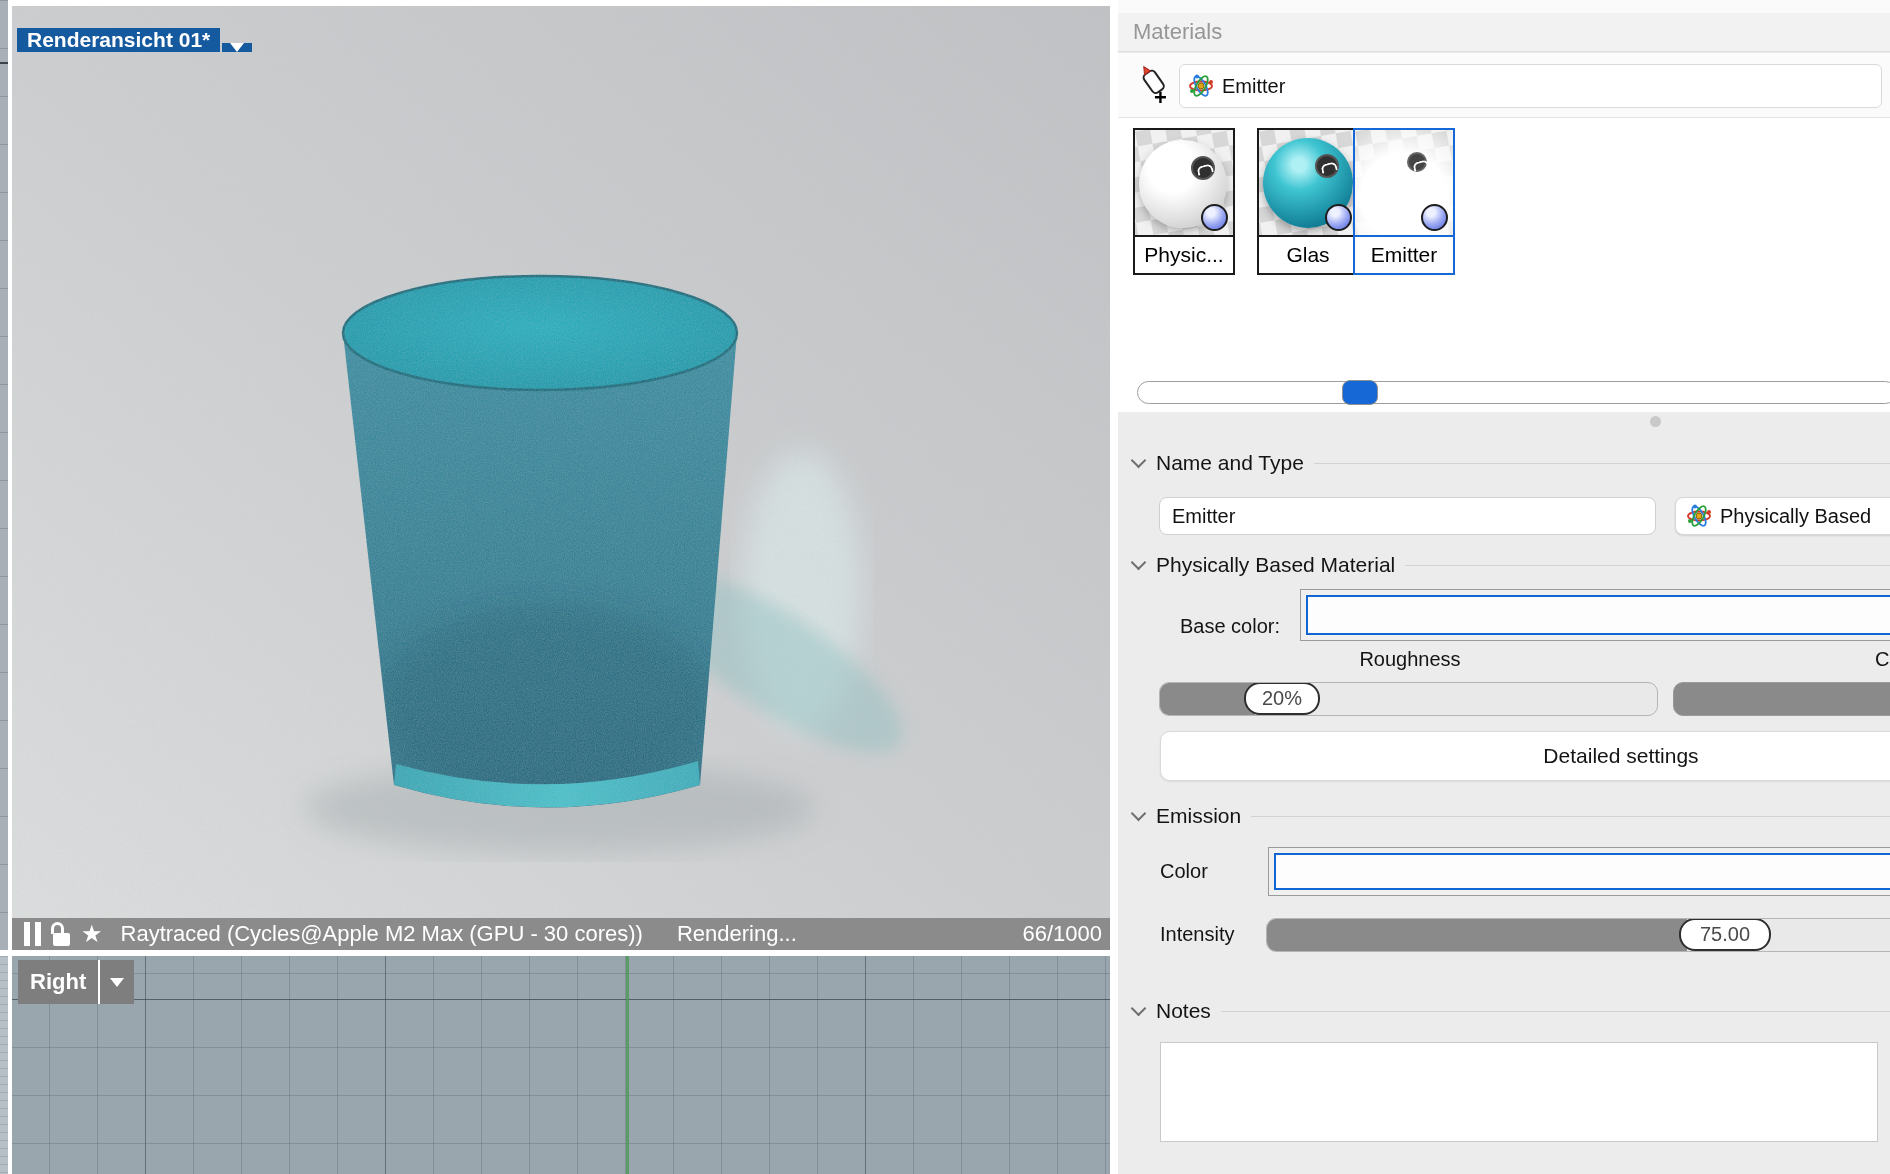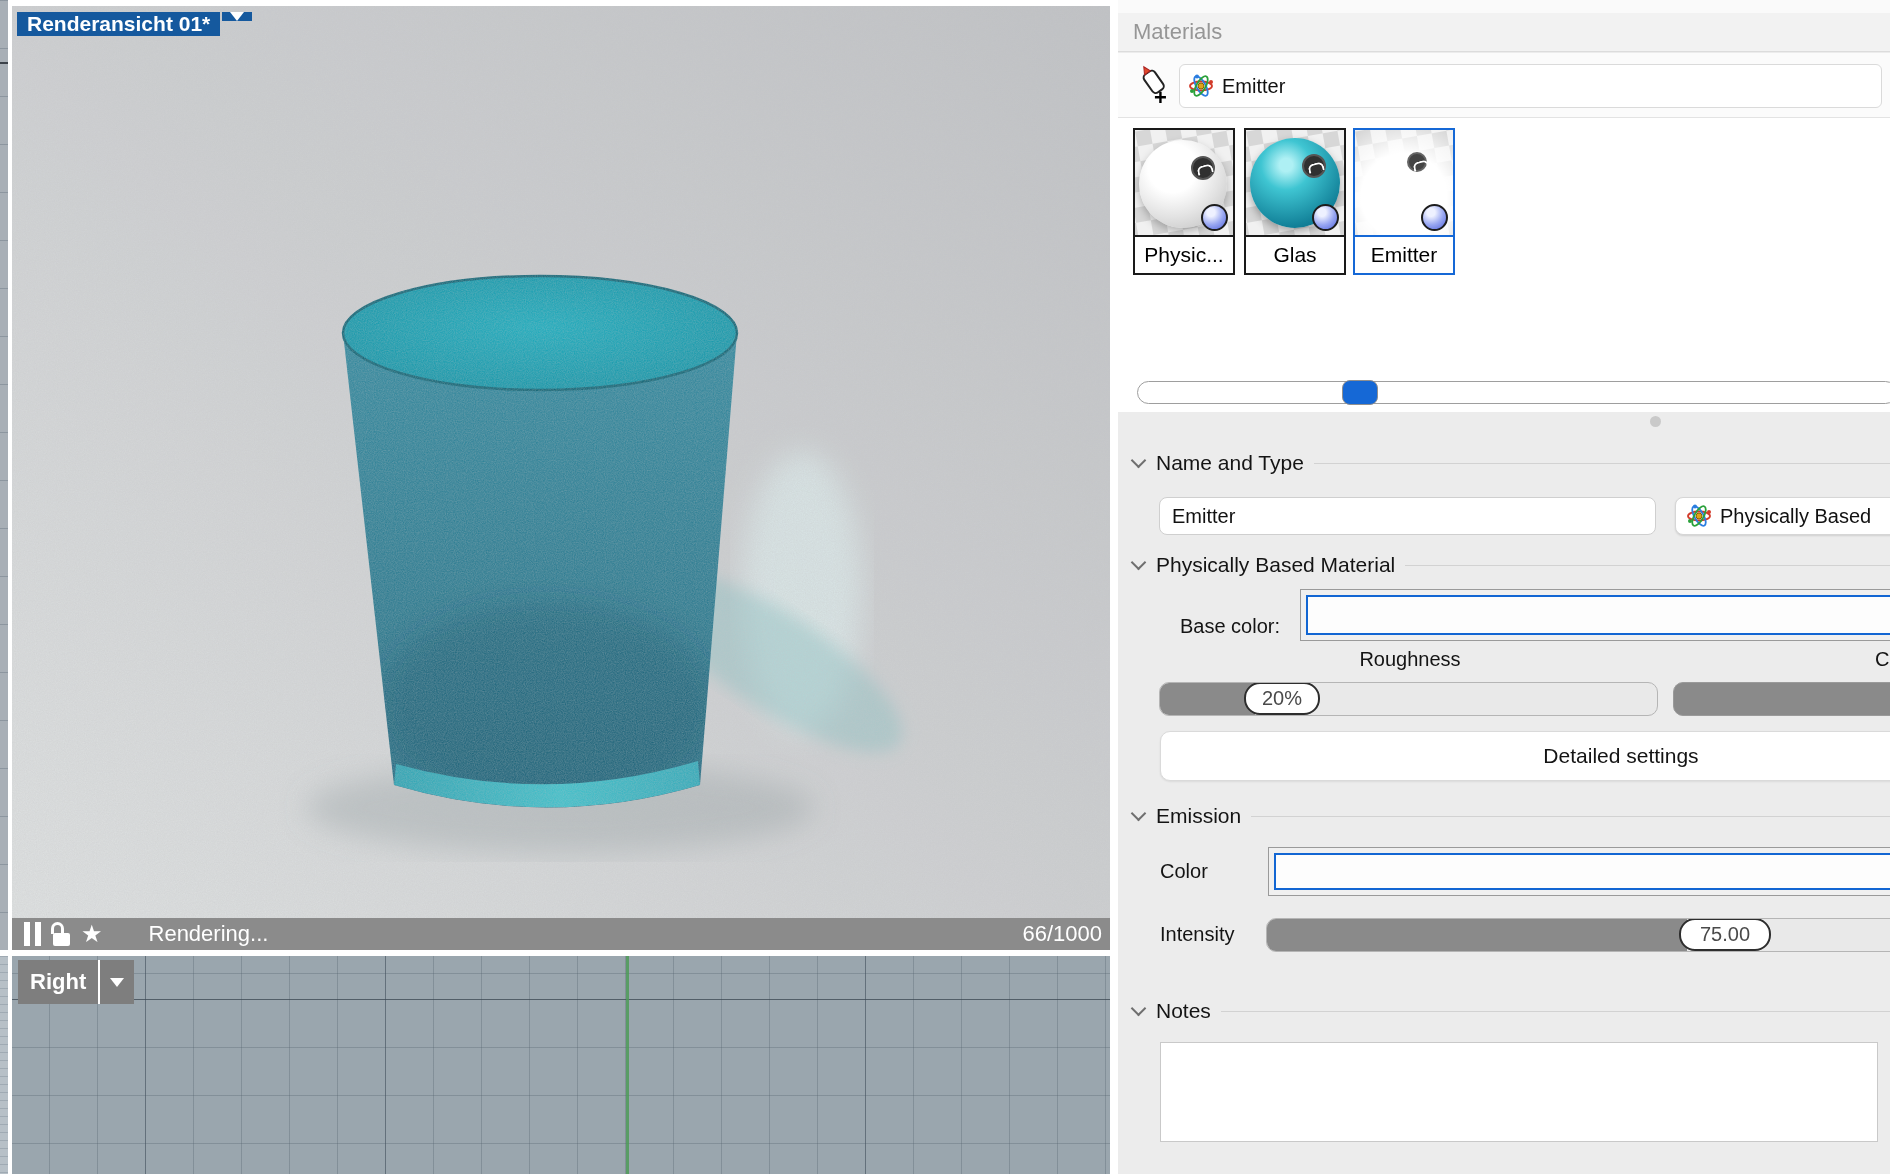--- a/index.html
+++ b/index.html
@@ -9,21 +9,21 @@
   
   .left-strip{position:absolute;left:0;top:0;width:8px;height:950px;background:#a8afb6;
     background-image:repeating-linear-gradient(to bottom,rgba(70,85,100,.28) 0 1px,transparent 1px 48px);}
   .left-strip-dark{position:absolute;left:0;top:62px;width:8px;height:2px;background:#3c424a;}
   .left-strip-bottom{position:absolute;left:0;top:956px;width:8px;height:218px;background:#b7c0c7;
     background-image:repeating-linear-gradient(to bottom,rgba(90,105,120,.25) 0 1px,transparent 1px 8px);}
 
   
   .render-vp{position:absolute;left:12px;top:6px;width:1098px;height:944px;background:#cccdcf;overflow:hidden;}
   .render-svg{position:absolute;left:0;top:0;}
-  .vp-title{position:absolute;left:5px;top:6px;height:40px;display:flex;align-items:flex-start;z-index:5;}
+  .vp-title{position:absolute;left:5px;top:6px;height:40px;display:flex;align-items:flex-end;z-index:5;}
   .vp-title .tab{background:#15599e;color:#fff;font-weight:bold;font-size:21px;display:flex;align-items:center;padding:0 10px;}
   .vp-title .vsep{width:2px;background:#ffffff;}
   .vp-title .dd{background:#15599e;width:30px;display:flex;align-items:center;justify-content:center;}
   .tri-down{width:0;height:0;border-left:7px solid transparent;border-right:7px solid transparent;border-top:9px solid #ffffff;}
   .render-status{position:absolute;left:0;bottom:0;width:100%;height:32px;background:#8b8b8b;z-index:6;
     display:flex;align-items:center;color:#fff;font-size:22px;}
   .rs-icons{display:flex;align-items:center;gap:10px;margin:0 12px 0 12px;}
   .pause-icon{display:flex;gap:5px;}
   .pause-icon i{display:block;width:6px;height:24px;background:#fff;}
   .lock-icon{position:relative;width:20px;height:24px;}
@@ -186,20 +186,21 @@
         <span class="pause-icon">
             <i></i>
             <i></i>
           </span>
         <span class="lock-icon">
             <span class="shackle"></span>
             <span class="body"></span>
           </span>
         <span class="star-icon">★</span>
       </span>
+      <span class="rs-engine">Raytraced (Cycles@Apple M2 Max (GPU - 30 cores))</span>
       <span class="rs-state">Rendering...</span>
       <span class="rs-progress">66/1000</span>
     </div>
   </div>
 
   <div class="grid-vp">
     <div class="grid-major-h"></div>
     <div class="grid-major-v" style="left:133px;"></div>
     <div class="grid-major-v" style="left:373px;"></div>
     <div class="grid-major-v" style="left:853px;"></div>
@@ -249,21 +250,21 @@
 
     <div class="thumb" style="left:15px;">
       <div class="img">
         <div class="checker"></div>
         <div class="sphere white"></div>
         <div class="logo-dot" style="left:56px;top:26px;"></div>
         <div class="preview-dot"></div>
       </div>
       <div class="cap">Physic...</div>
     </div>
-    <div class="thumb" style="left:126px;text-align:right;">
+    <div class="thumb" style="left:139px;text-align:right;">
       <div class="img">
         <div class="checker"></div>
         <div class="sphere teal"></div>
         <div class="logo-dot" style="left:56px;top:24px;"></div>
         <div class="preview-dot"></div>
       </div>
       <div class="cap">Glas</div>
     </div>
     <div class="thumb selected" style="left:235px;">
       <div class="img">

